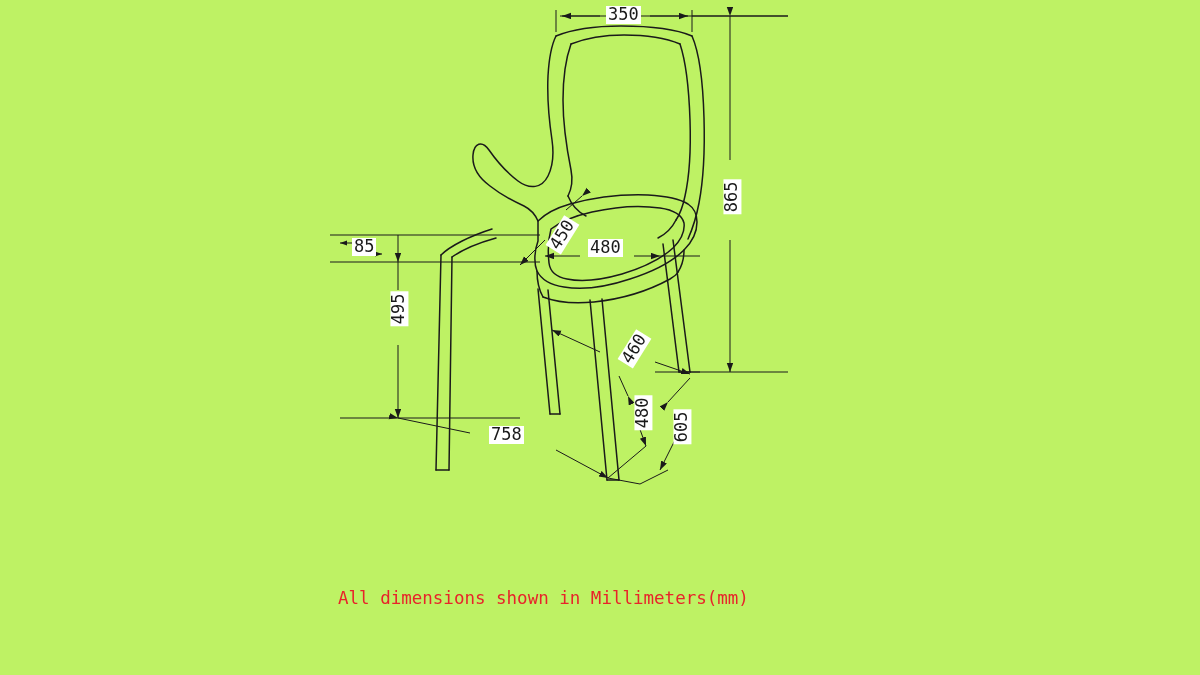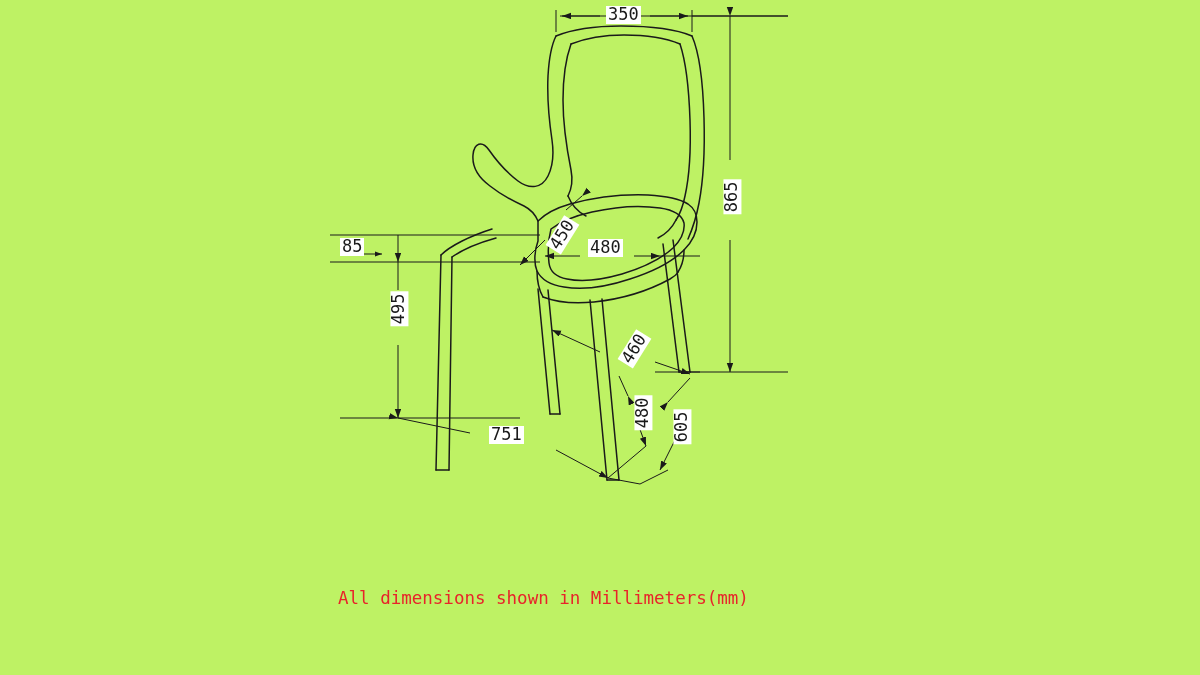--- a/index.html
+++ b/index.html
@@ -186,28 +186,28 @@
 
       <path d="M668,402 L690,378" marker-start="url(#ar)"></path>
       <path d="M676,438 L660,470" marker-end="url(#ar)"></path>
       <path d="M640,484 L668,470"></path>
       <path d="M690,372 L700,372"></path>
     </g>
   </svg>
 
   <div class="dim-label" style="left:606px;top:6px;">350</div>
   <div class="dim-label rot" style="left:715px;top:188px;">865</div>
-  <div class="dim-label" style="left:340px;top:238px;">85</div>
+  <div class="dim-label" style="left:352px;top:238px;">85</div>
   <div class="dim-label rot" style="left:382px;top:300px;">495</div>
   <div class="dim-label rot-d" style="left:545px;top:226px;">450</div>
   <div class="dim-label" style="left:588px;top:239px;">480</div>
   <div class="dim-label rot-d" style="left:617px;top:340px;">460</div>
   <div class="dim-label rot" style="left:626px;top:404px;">480</div>
   <div class="dim-label rot" style="left:665px;top:418px;">605</div>
-  <div class="dim-label" style="left:489px;top:426px;">751</div>
+  <div class="dim-label" style="left:489px;top:426px;">758</div>
 
   <div id="notes">
     <div>All dimensions shown in Millimeters(mm)</div>
     
     
     
   </div>
 
 </div>
 

